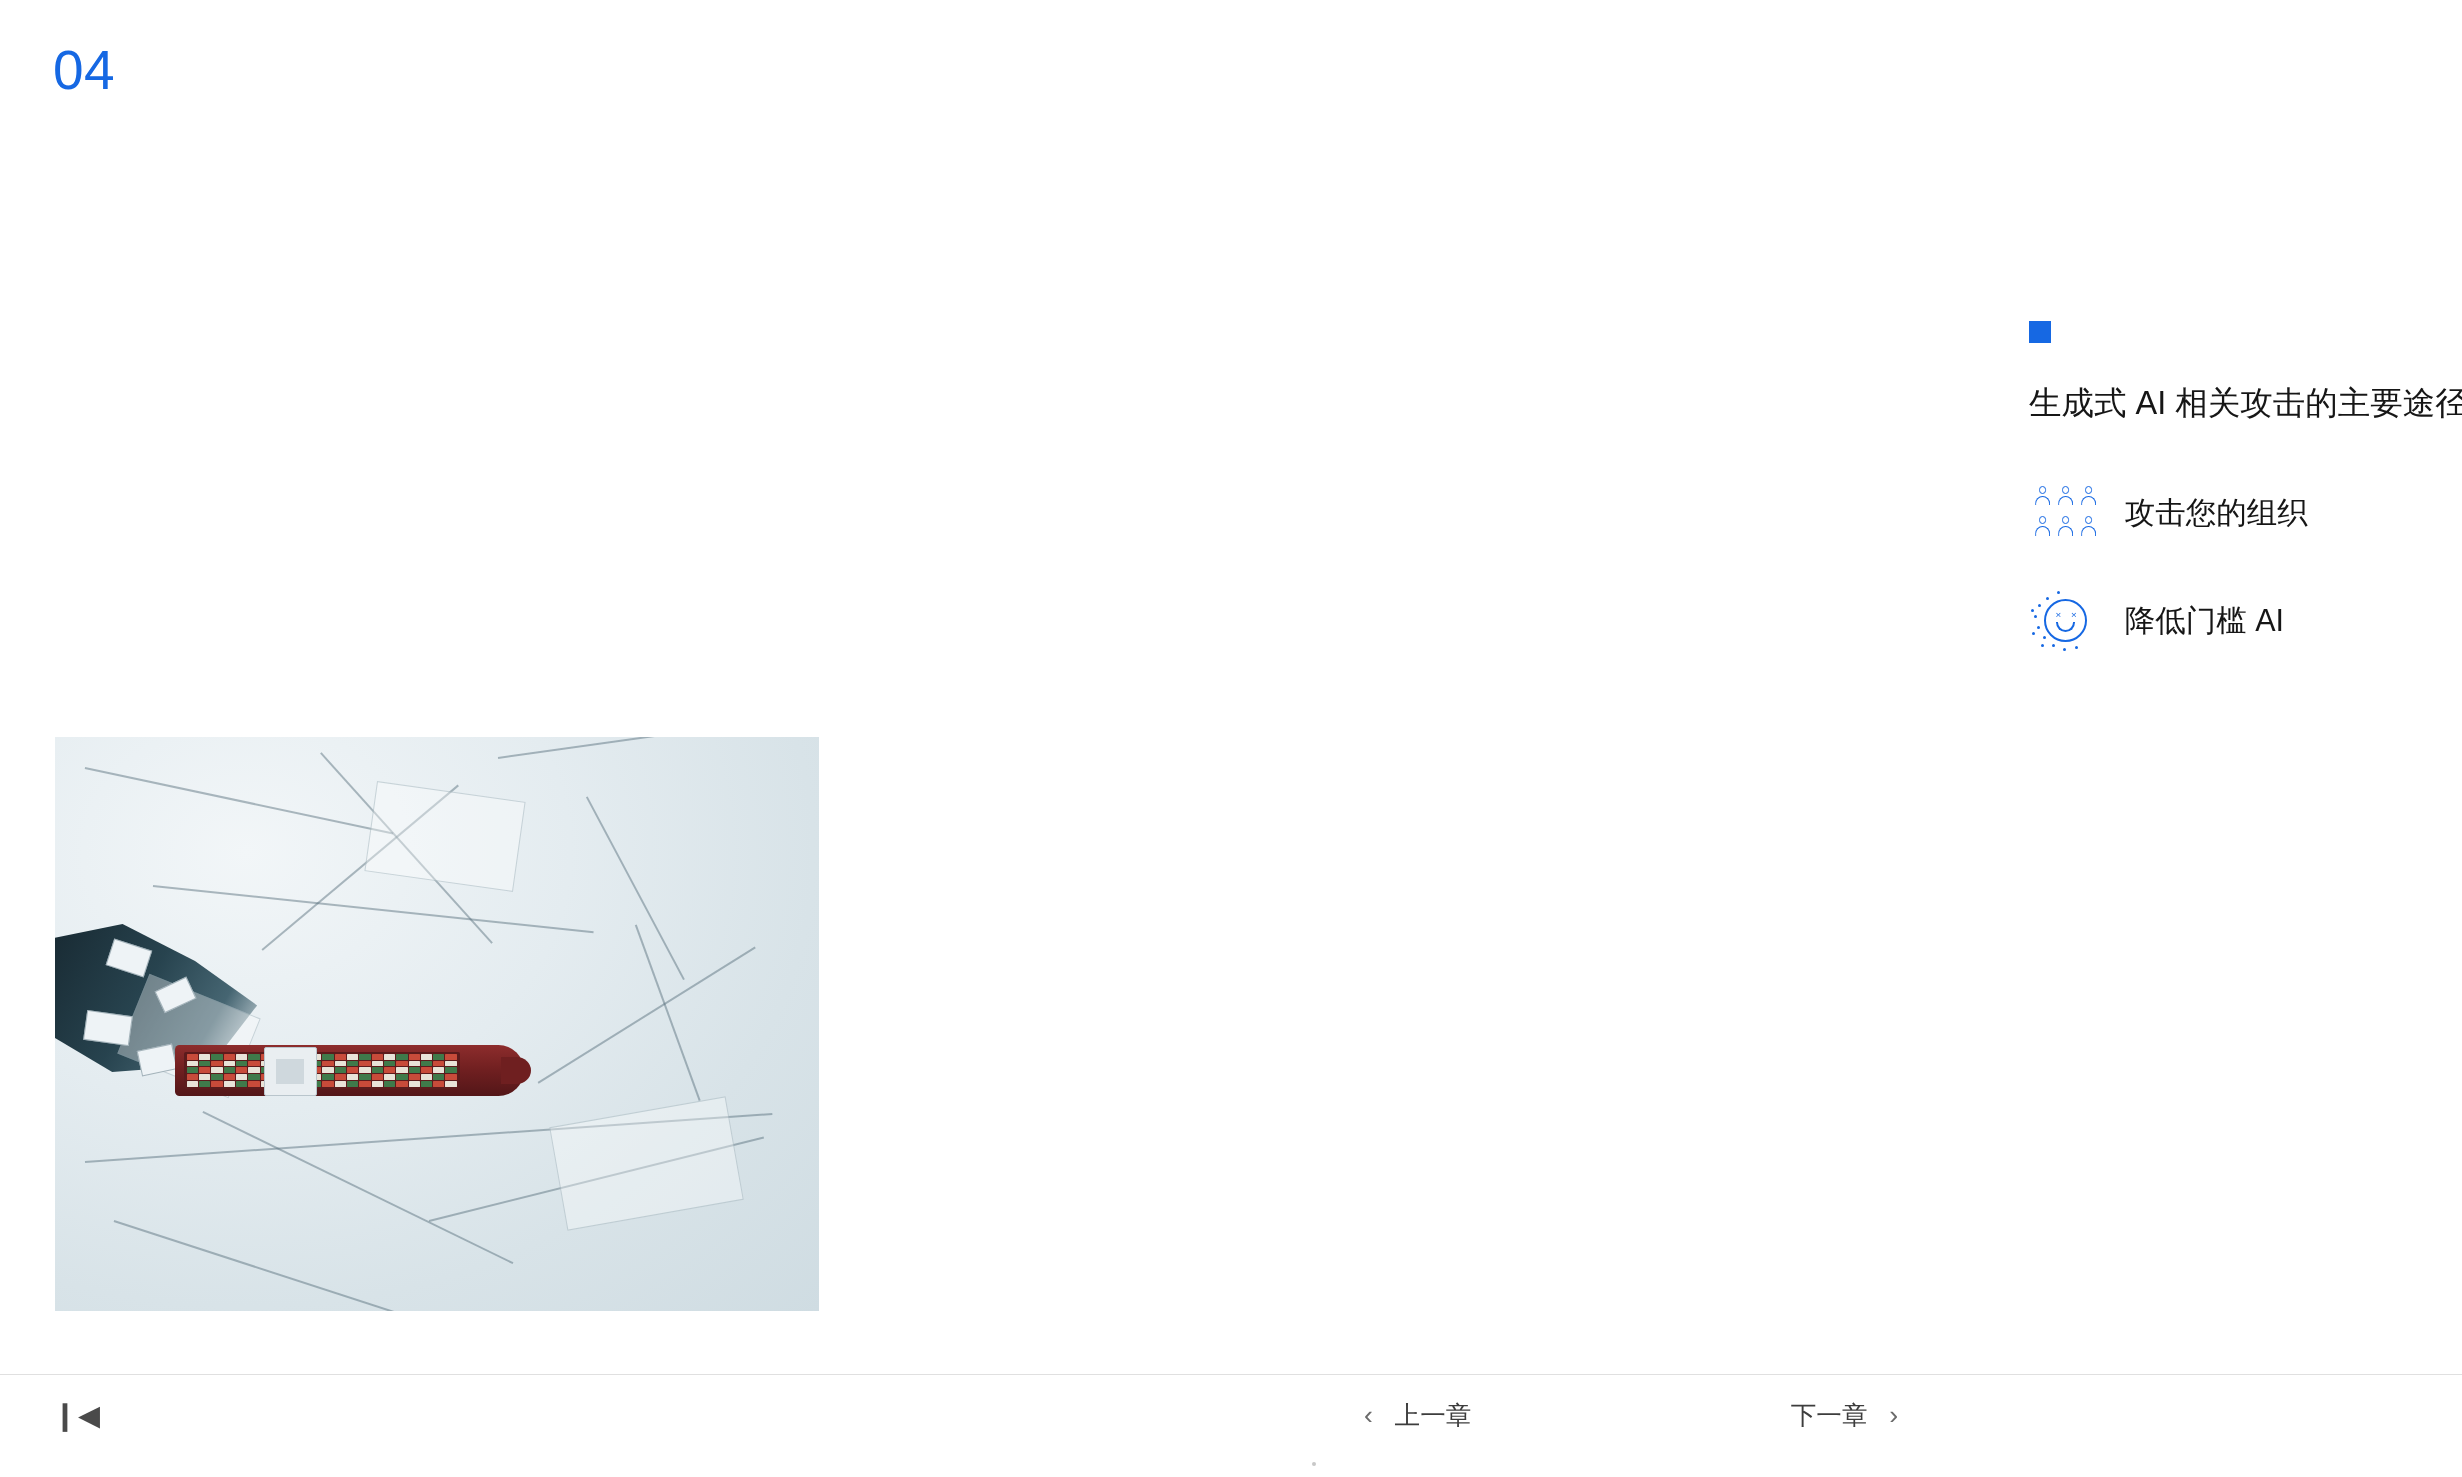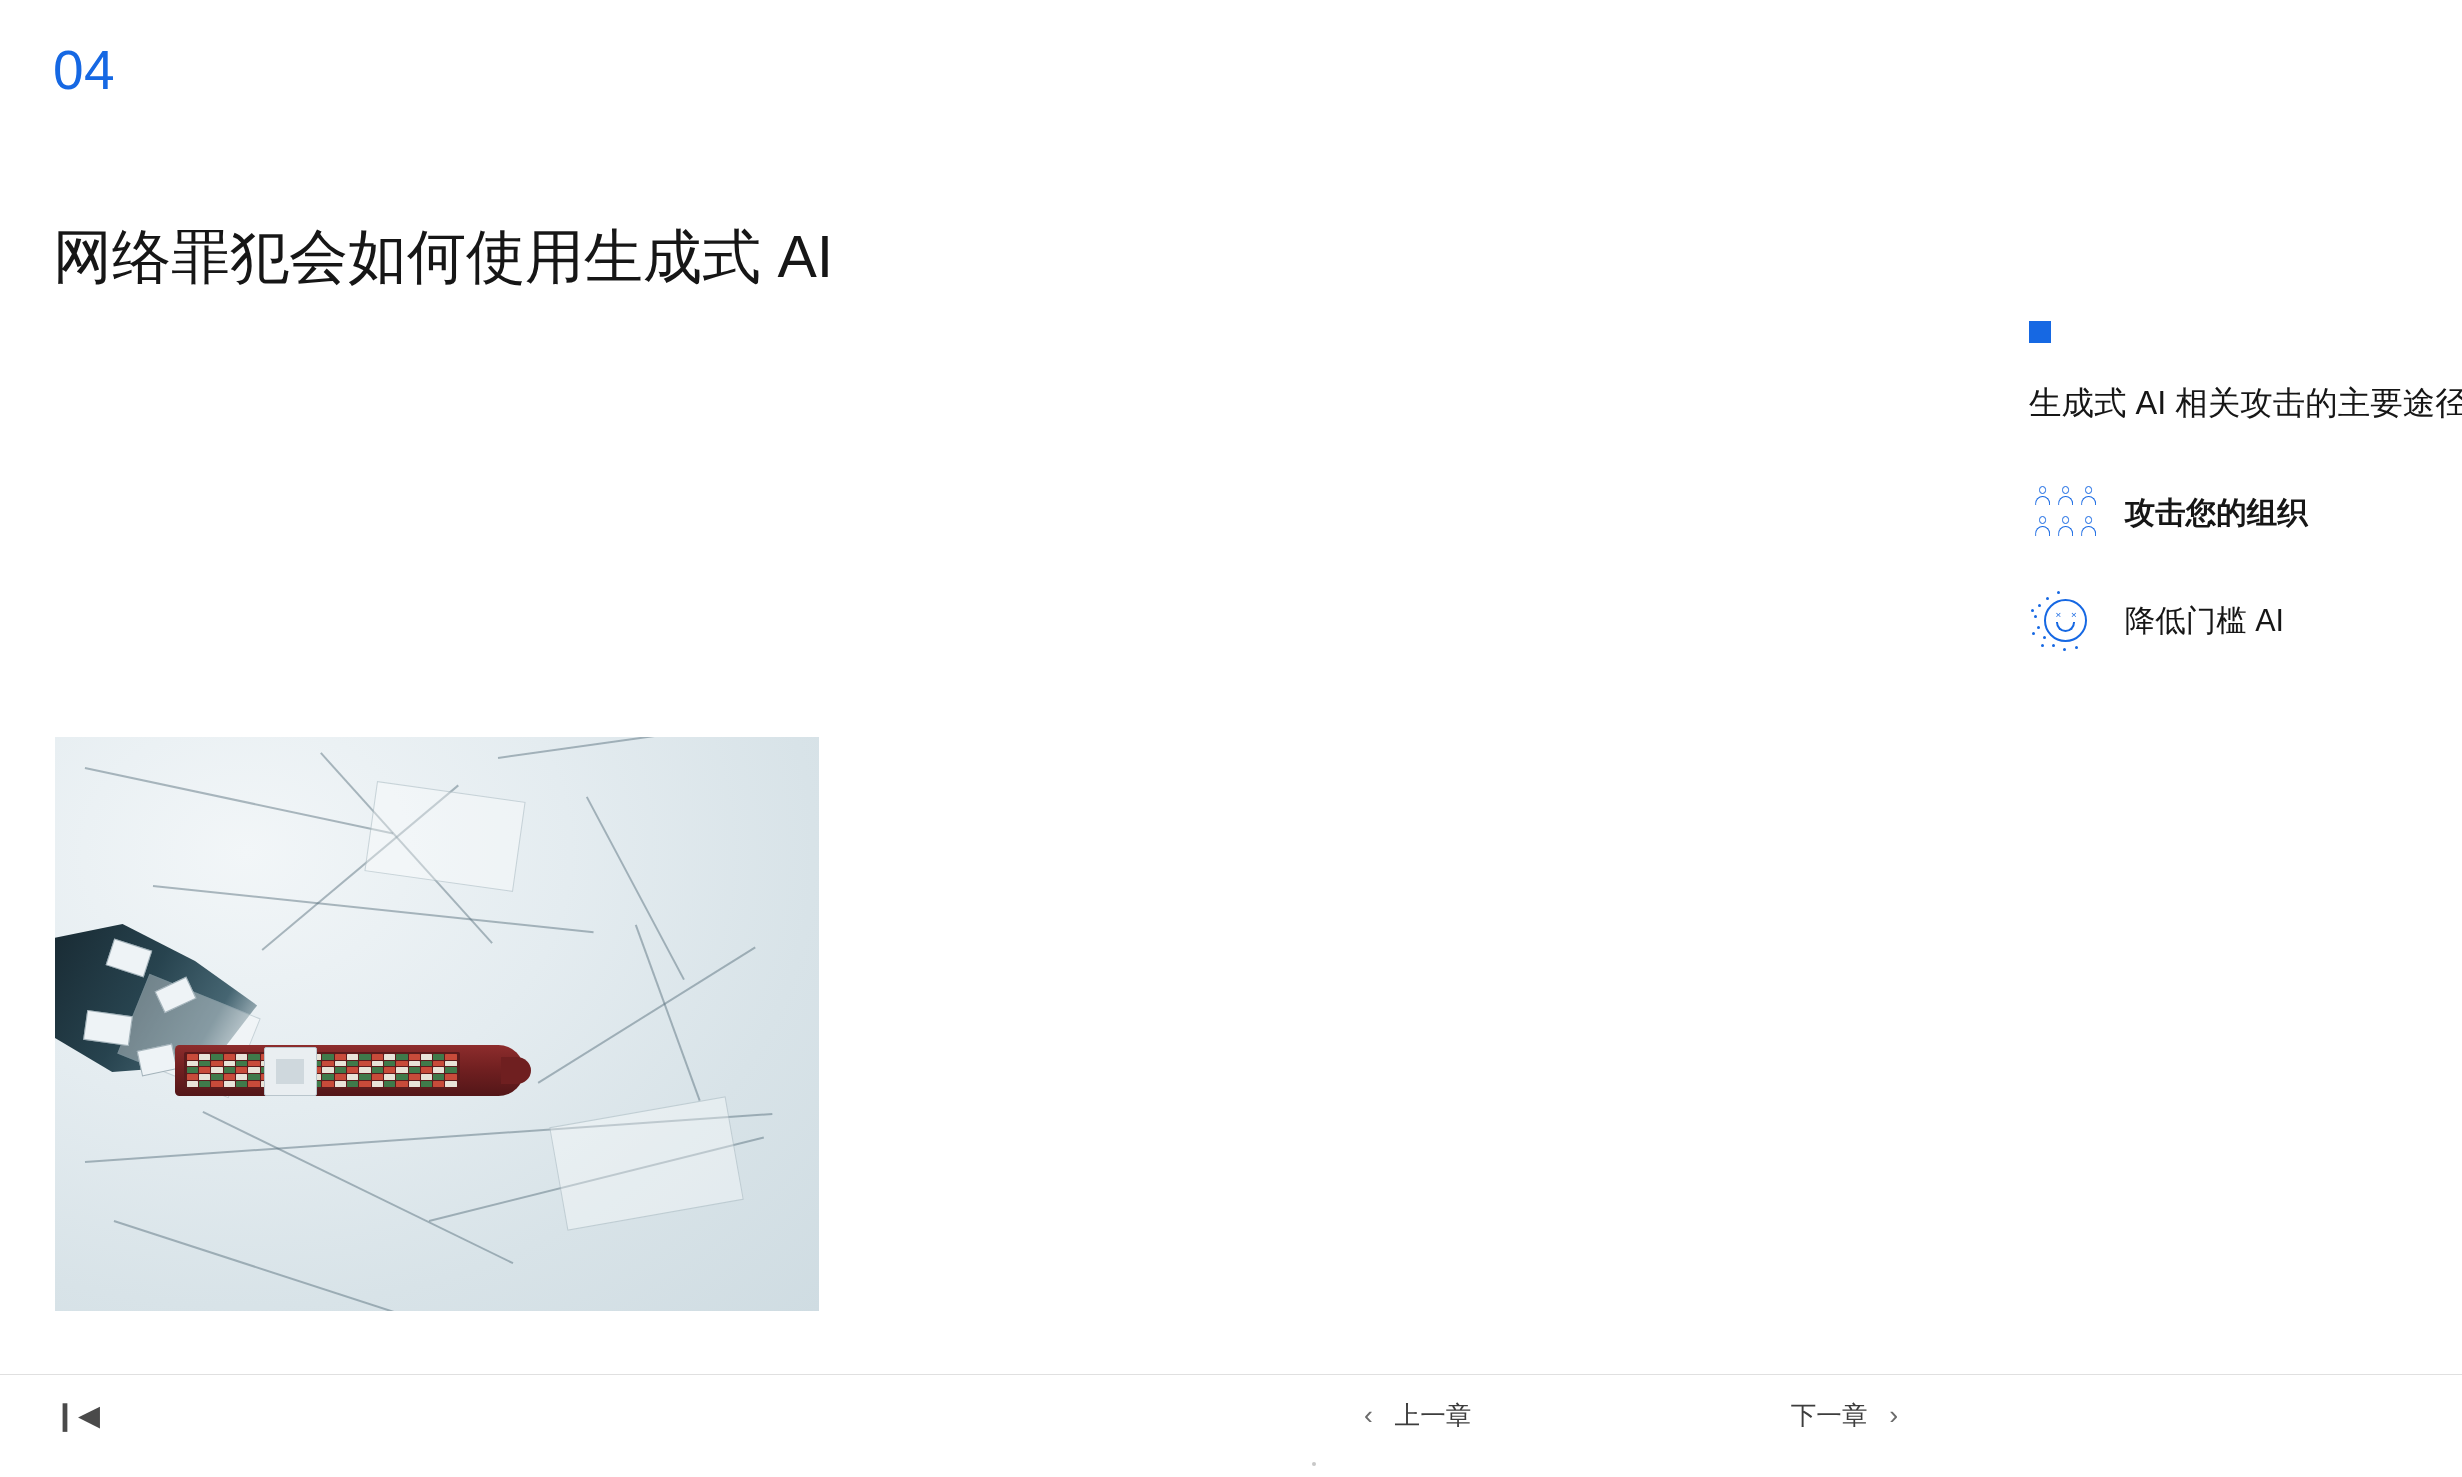--- a/index.html
+++ b/index.html
@@ -185,21 +185,21 @@
     height: 74px;
     flex: 0 0 74px;
     position: relative;
   }
   .vector-item .vlabel {
     font-size: 30.5px;
     color: #161616;
     margin-left: 21.7px;
     white-space: nowrap;
   }
-  #vec-0 { left: 2029px; top: 476px; font-weight: bold; }
+  #vec-0 { left: 2029px; top: 476px; }
   #vec-1 { left: 2029px; top: 584px; }
 
   
   .people-grid {
     position: absolute;
     left: 3px; top: 6.9px;
     width: 67px; height: 59px;
     display: grid;
     grid-template-columns: repeat(3, 1fr);
     grid-template-rows: repeat(2, 1fr);
@@ -303,21 +303,20 @@
     border-radius: 50%;
   }
 </style>
 </head>
 <body>
 
 <div class="page">
 
   <div class="chapter-number">04</div>
 
-  <h1 class="chapter-title">网络罪犯会如何使用生成式 AI</h1>
 
   <div class="hero-image">
     <div class="ice-base"></div>
     <div class="dark-water"></div>
 
     <div class="ice-crack" style="left:29.5px; top:29.5px; width:315px; height:1.5px; transform:rotate(12deg);"></div>
     <div class="ice-crack" style="left:266px; top:14.8px; width:256px; height:1.5px; transform:rotate(48deg);"></div>
     <div class="ice-crack" style="left:443px; top:19.7px; width:295px; height:1.5px; transform:rotate(-8deg);"></div>
     <div class="ice-crack" style="left:98px; top:148px; width:443px; height:1.5px; transform:rotate(6deg);"></div>
     <div class="ice-crack" style="left:532px; top:59px; width:207px; height:1.5px; transform:rotate(62deg);"></div>

